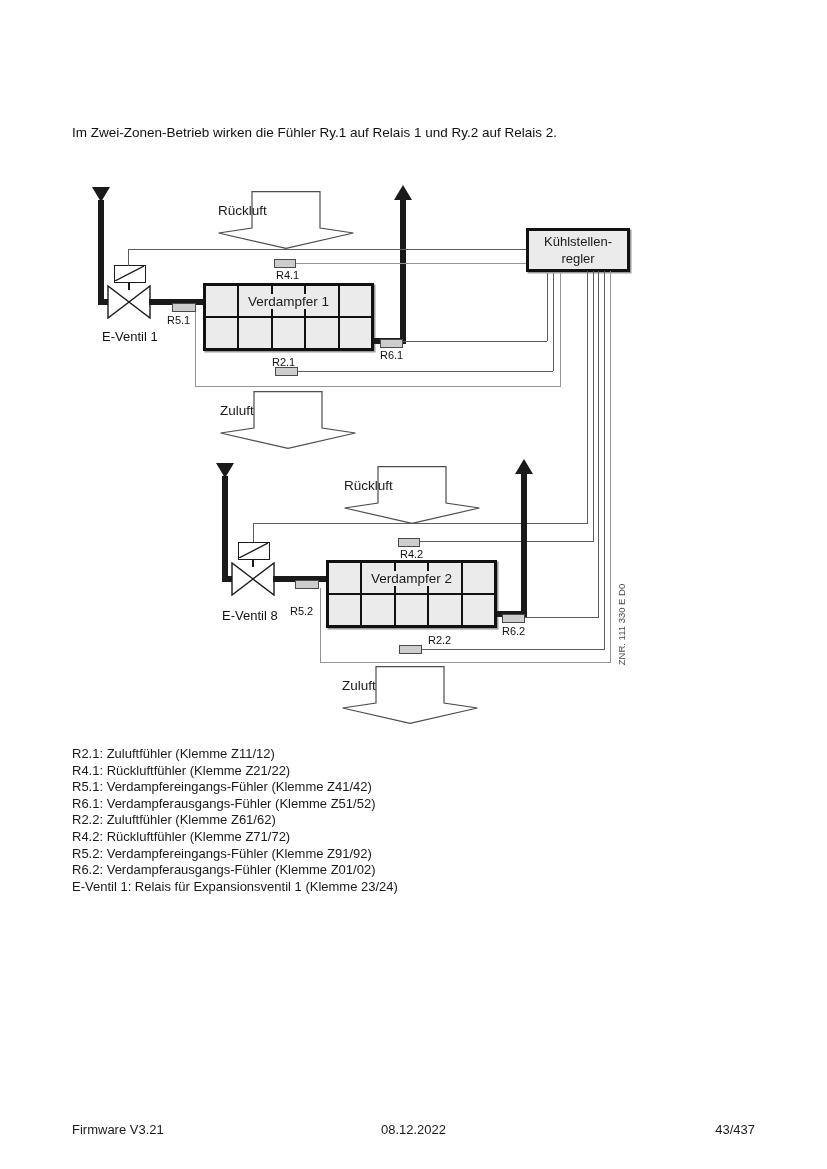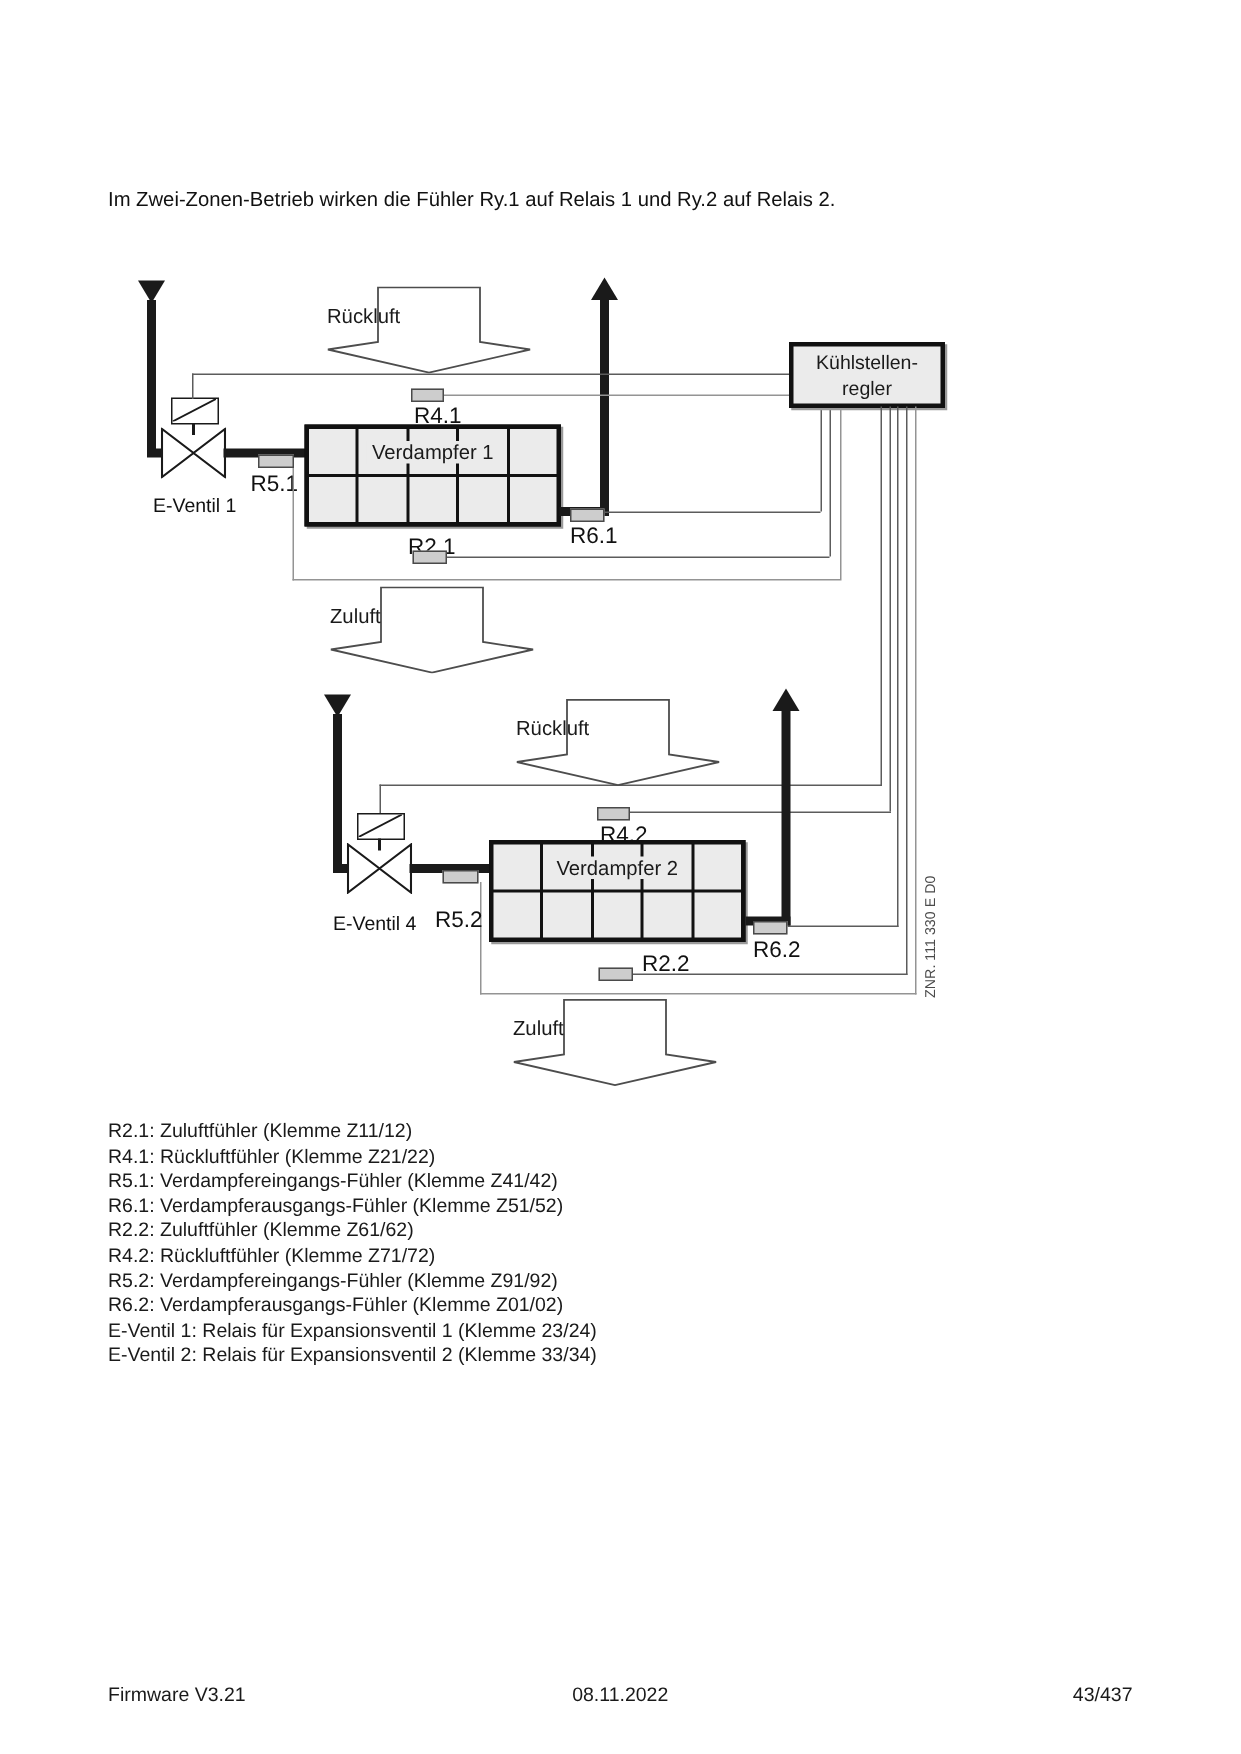--- a/index.html
+++ b/index.html
@@ -16,21 +16,21 @@
   .wire.light { background:#949494; }
   .pipe { position:absolute; background:#1a1a1a; }
   .head-down { position:absolute; width:0; height:0;
                border-left:9px solid transparent; border-right:9px solid transparent;
                border-top:15px solid #1a1a1a; }
   .head-up { position:absolute; width:0; height:0;
              border-left:9px solid transparent; border-right:9px solid transparent;
              border-bottom:15px solid #1a1a1a; }
   .sensor { position:absolute; width:23px; height:9px; background:#cdcdcd;
             border:1px solid #4a4a4a; }
-  .slabel { position:absolute; font-size:15px; color:#111; white-space:nowrap; }
+  .slabel { position:absolute; font-size:11px; color:#111; white-space:nowrap; }
   .dlabel { position:absolute; font-size:13px; color:#111; white-space:nowrap; }
   .coil { position:absolute; width:32px; height:18px; background:#fff; border:1.4px solid #1a1a1a; }
   .coil svg { display:block; }
   .valve { position:absolute; }
   .evap { position:absolute; width:171px; height:68px; border:3px solid #111;
           background:#111; box-shadow:1.5px 1.5px 0 #9a9a9a;
           display:grid; grid-template-columns:repeat(5,1fr); grid-template-rows:1fr 1fr; gap:2px; }
   .evap .cell { background:#ebebeb; }
   .evap .elabel { position:absolute; left:50%; top:8px; transform:translateX(-50%);
                   font-size:13.5px; background:#ebebeb; padding:0 4px; white-space:nowrap; }
@@ -157,21 +157,21 @@
       </svg>
   </div>
   <div class="pipe" style="left:252px; top:559px; width:2px; height:8px;"></div>
   <div class="valve" style="left:231px; top:562px;">
     <svg width="44" height="34" viewBox="0 0 44 34">
       <polygon points="1,1 1,33 22,17" fill="#ffffff" stroke="#1a1a1a" stroke-width="1.4"></polygon>
       <polygon points="43,1 43,33 22,17" fill="#ffffff" stroke="#1a1a1a" stroke-width="1.4"></polygon>
     </svg>
   </div>
   <div class="pipe" style="left:273px; top:576px; width:53px; height:6px;"></div>
-  <div class="dlabel" style="left:222px; top:608px;">E-Ventil 4</div>
+  <div class="dlabel" style="left:222px; top:608px;">E-Ventil 8</div>
 
   <div class="evap" style="left:326px; top:560px;">
     <div class="cell"></div>
       <div class="cell"></div>
     <div class="cell"></div>
       <div class="cell"></div>
     <div class="cell"></div>
       <div class="cell"></div>
     <div class="cell"></div>
       <div class="cell"></div>
@@ -211,20 +211,19 @@
   <div class="legend">
     <div>R2.1: Zuluftfühler (Klemme Z11/12)</div>
     <div>R4.1: Rückluftfühler (Klemme Z21/22)</div>
     <div>R5.1: Verdampfereingangs-Fühler (Klemme Z41/42)</div>
     <div>R6.1: Verdampferausgangs-Fühler (Klemme Z51/52)</div>
     <div>R2.2: Zuluftfühler (Klemme Z61/62)</div>
     <div>R4.2: Rückluftfühler (Klemme Z71/72)</div>
     <div>R5.2: Verdampfereingangs-Fühler (Klemme Z91/92)</div>
     <div>R6.2: Verdampferausgangs-Fühler (Klemme Z01/02)</div>
     <div>E-Ventil 1: Relais für Expansionsventil 1 (Klemme 23/24)</div>
-    <div>E-Ventil 2: Relais für Expansionsventil 2 (Klemme 33/34)</div>
   </div>
 
   <div class="footer-left">Firmware V3.21</div>
-  <div class="footer-mid">08.11.2022</div>
+  <div class="footer-mid">08.12.2022</div>
   <div class="footer-right">43/437</div>
 
 </div>
 
 </body></html>

